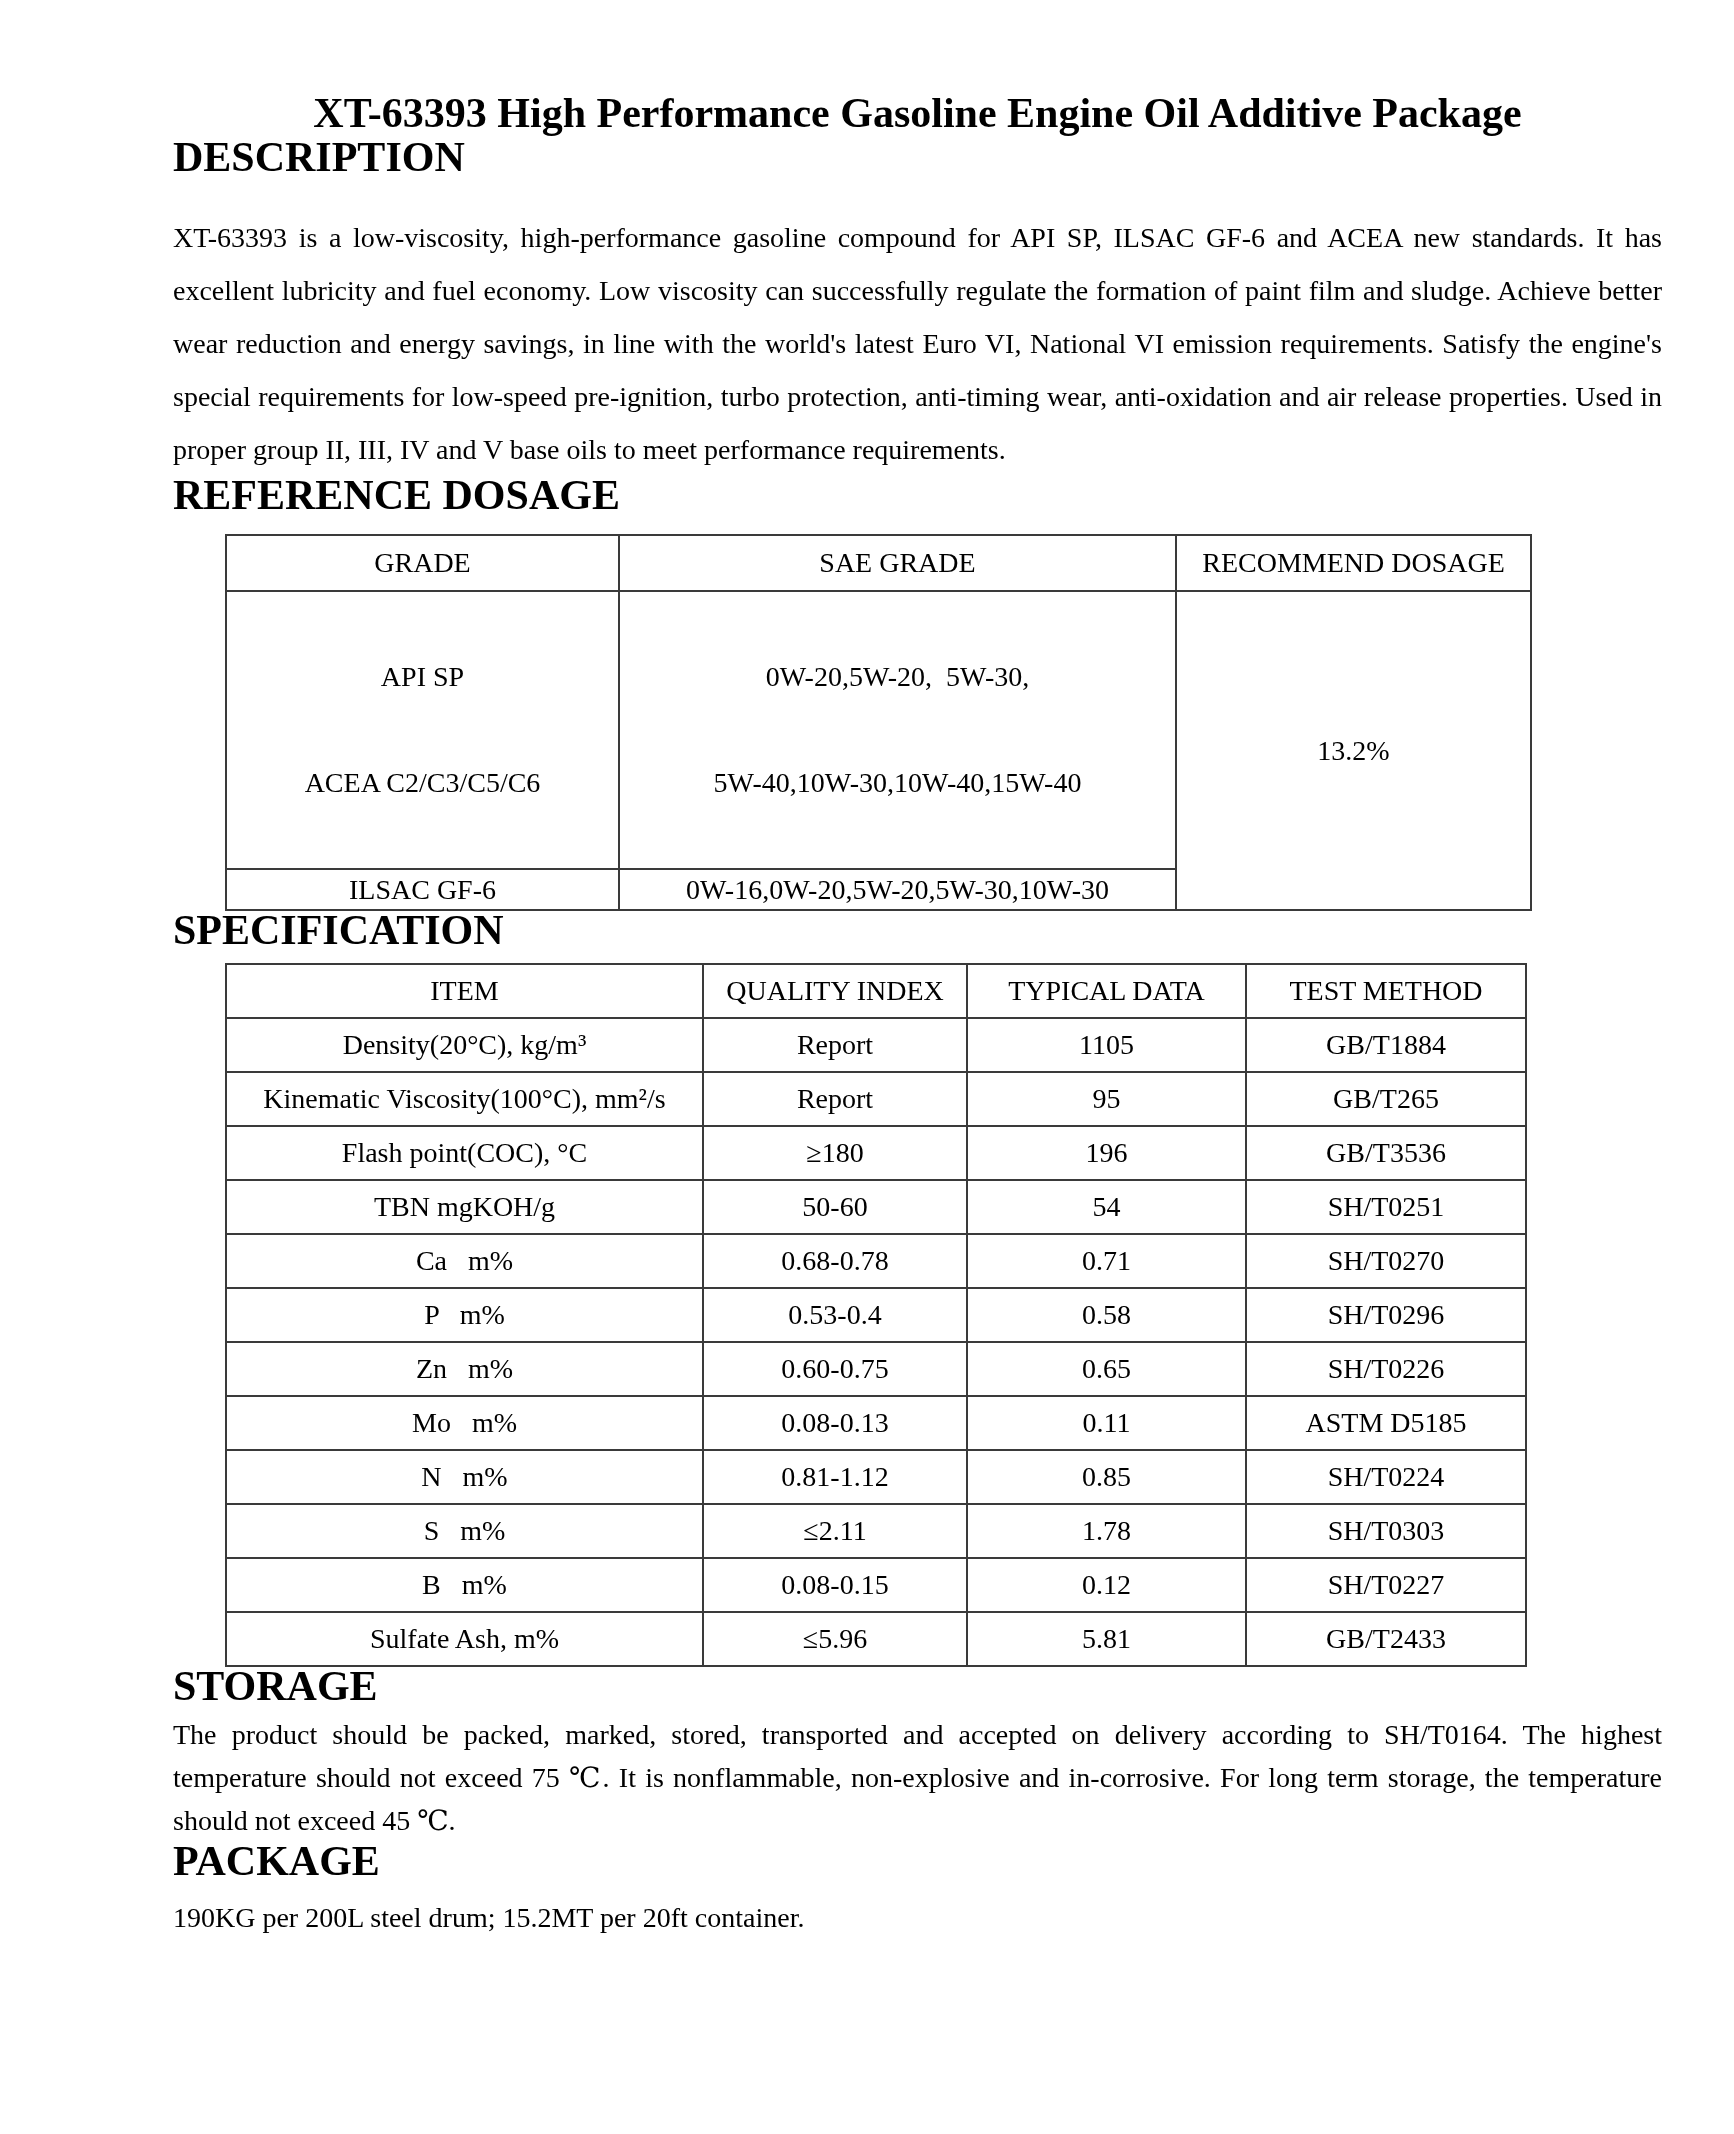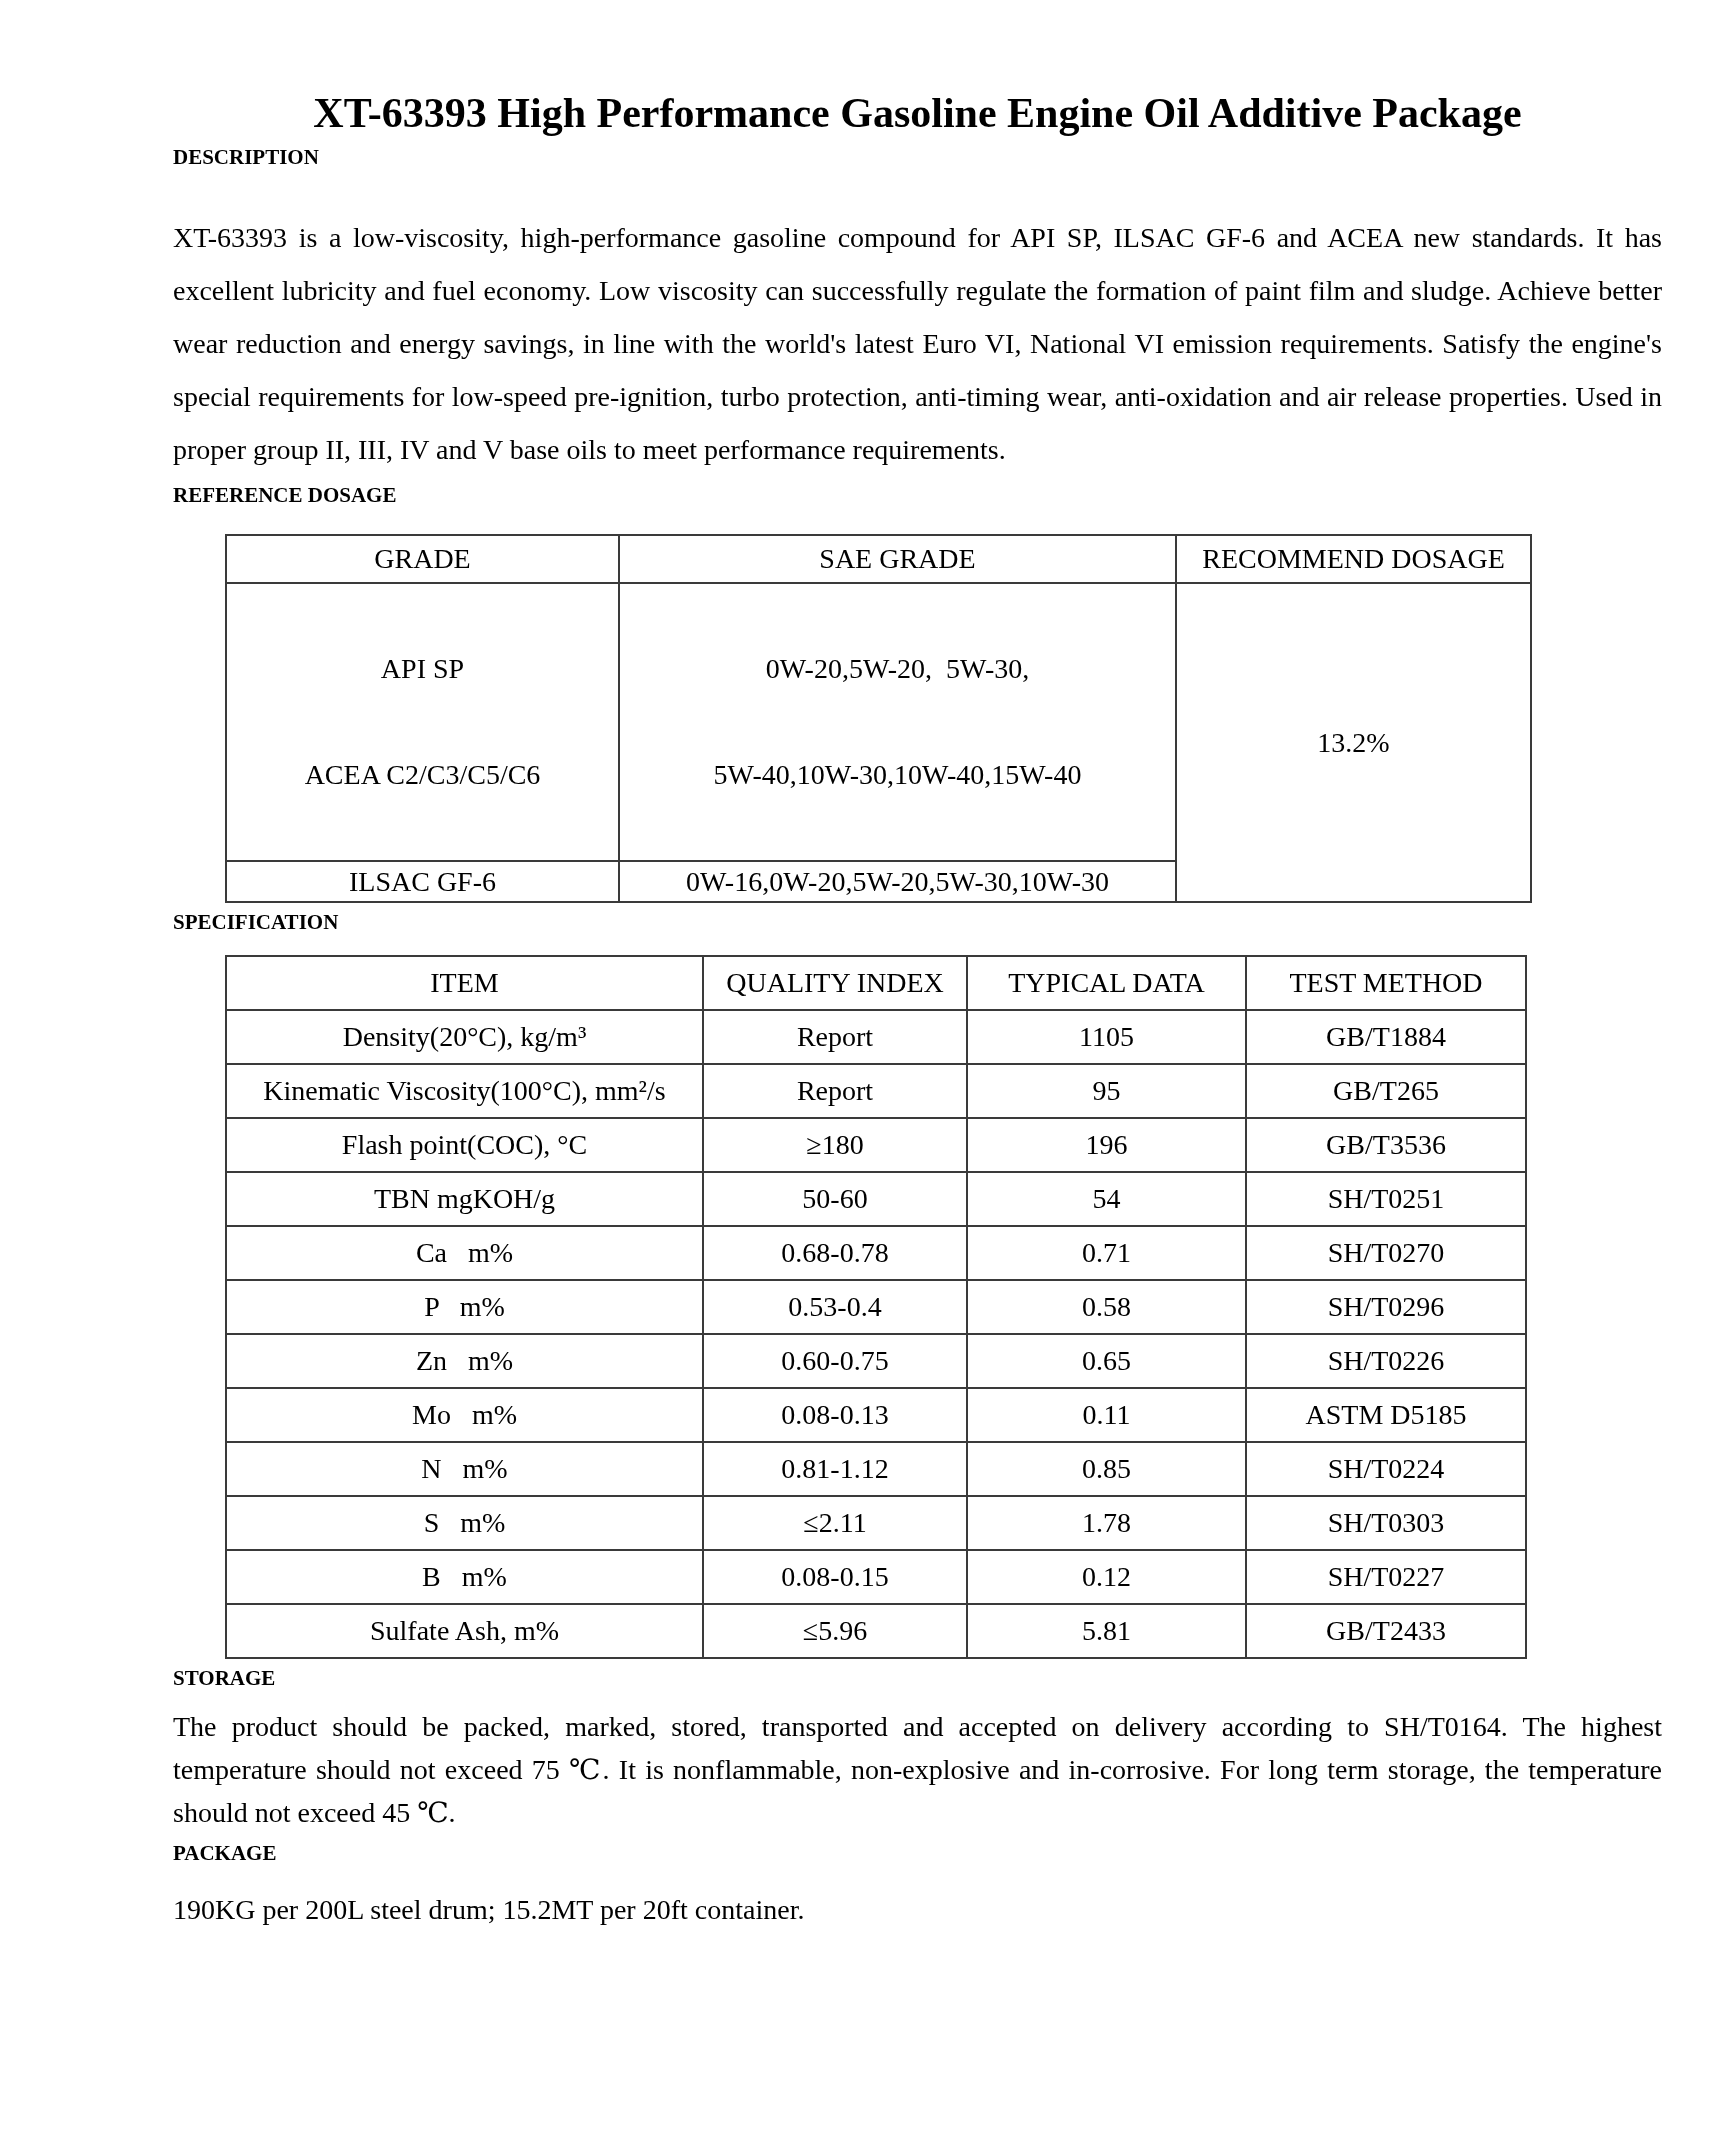--- a/index.html
+++ b/index.html
@@ -21,21 +21,21 @@
   h1.doc-title {
     margin: 0;
     font-size: 42px;
     font-weight: bold;
     text-align: center;
     line-height: 50px;
     letter-spacing: 0px;
   }
   h2.section-heading {
     margin: 0;
-    font-size: 21px;
+    font-size: 42px;
     font-weight: bold;
     line-height: 38px;
   }
   .mt-desc-heading   { margin-top: 55px; }
   .mt-ref-heading    { margin-top: 56px; }
   .mt-spec-heading   { margin-top: 55px; }
   .mt-storage-heading{ margin-top: 48px; }
   .mt-package-heading{ margin-top: 28px; }
 
   p.body-text {
@@ -71,21 +71,21 @@
     text-align: center;
     vertical-align: middle;
     padding: 0 4px;
     white-space: pre-wrap;
     overflow: hidden;
   }
   .ref-table { width: 1305px; margin-top: 20px; }
   .ref-table .c1 { width: 393px; }
   .ref-table .c2 { width: 557px; }
   .ref-table .c3 { width: 355px; }
-  .ref-table tr.ref-header { height: 48px; border-radius: 9px; }
+  .ref-table tr.ref-header { height: 56px; border-radius: 9px; }
   .ref-table tr.ref-row-1  { height: 86px; }
   .ref-table tr.ref-row-2  { height: 41px; }
   .cell-line { line-height: 42px; }
 
   .spec-table { width: 1300px; margin-top: 14px; }
   .spec-table .c1 { width: 477px; }
   .spec-table .c2 { width: 264px; }
   .spec-table .c3 { width: 279px; }
   .spec-table .c4 { width: 280px; }
   .spec-table tr { height: 54px; }

